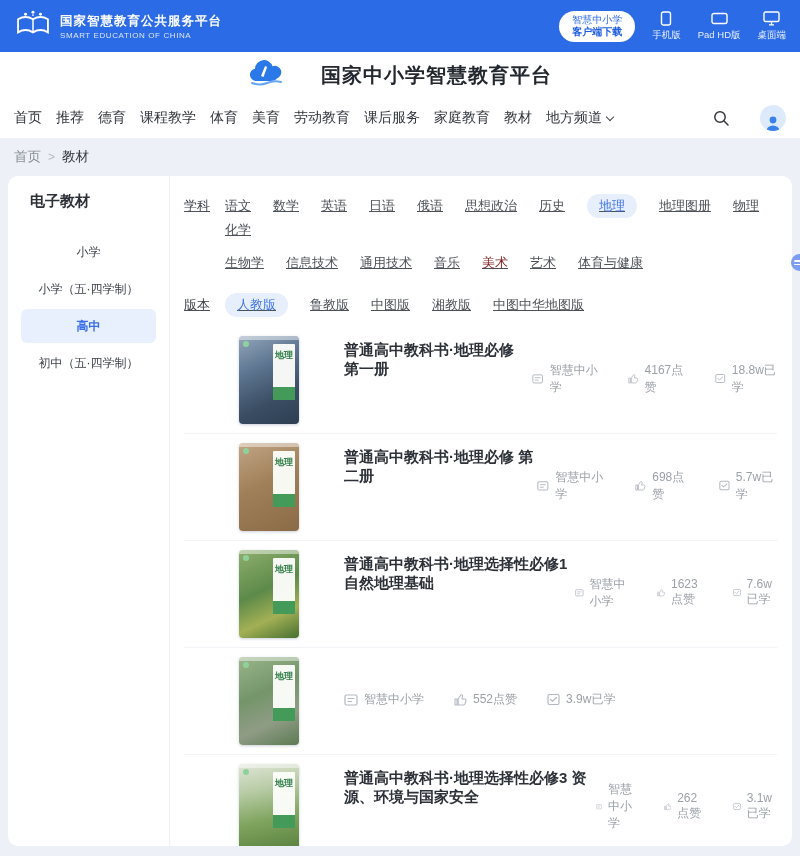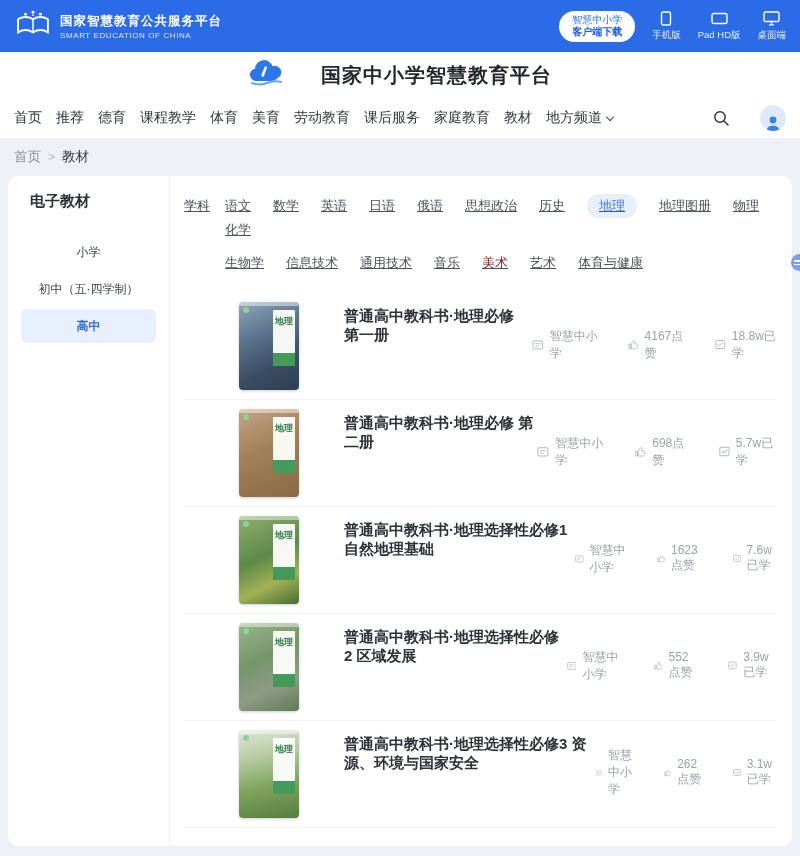--- a/index.html
+++ b/index.html
@@ -216,22 +216,23 @@
     <span class="bc-home">首页</span>
     <span class="bc-sep">&gt;</span>
     <span class="bc-cur">教材</span>
   </div>
 
   <div class="main-card">
 
     <aside class="sidebar">
       <h2 class="sidebar-title">电子教材</h2>
       <div class="side-item">小学</div>
+      <div class="side-item">小学（五·四学制）</div>
+      <div class="side-item active">高中</div>
       <div class="side-item">初中（五·四学制）</div>
-      <div class="side-item active">高中</div>
     </aside>
 
     <section class="content">
 
       <div class="filter-row">
         <span class="filter-label">学科</span>
         <div class="tags">
           <span class="tag">语文</span>
           <span class="tag">数学</span>
           <span class="tag">英语</span>
@@ -251,20 +252,30 @@
           <span class="tag">生物学</span>
           <span class="tag">信息技术</span>
           <span class="tag">通用技术</span>
           <span class="tag">音乐</span>
           <span class="tag blue">美术</span>
           <span class="tag">艺术</span>
           <span class="tag">体育与健康</span>
         </div>
       </div>
 
+      <div class="filter-row">
+        <span class="filter-label">版本</span>
+        <div class="tags">
+          <span class="tag active">人教版</span>
+          <span class="tag">鲁教版</span>
+          <span class="tag">中图版</span>
+          <span class="tag">湘教版</span>
+          <span class="tag">中图中华地图版</span>
+        </div>
+      </div>
 
       <div class="book-list">
 
         <div class="book-row">
           <div class="cover cover-0">
             <span class="cover-topline"></span>
             <span class="cover-dot"></span>
             <div class="cover-strip">
               <span class="cover-subject">地理</span>
               <span class="cover-band"></span>
@@ -372,21 +383,20 @@
         <div class="book-row">
           <div class="cover cover-3">
             <span class="cover-topline"></span>
             <span class="cover-dot"></span>
             <div class="cover-strip">
               <span class="cover-subject">地理</span>
               <span class="cover-band"></span>
             </div>
           </div>
           <div class="book-info">
-            <h3 class="book-title">普通高中教科书·地理选择性必修2 区域发展</h3>
             <div class="book-meta">
               <span class="meta-item">
                 <svg width="14" height="13" viewBox="0 0 14 13">
                     <rect x="1" y="2" width="12" height="10" rx="1.5" stroke="#b3b9c2" stroke-width="1.2" fill="none"></rect>
                     <path d="M3.5 5.5 h7 M3.5 8.5 h4.5" stroke="#b3b9c2" stroke-width="1.1"></path>
                   </svg>
                 <span>智慧中小学</span>
               </span>
               <span class="meta-item">
                 <svg width="13" height="13" viewBox="0 0 13 13">

